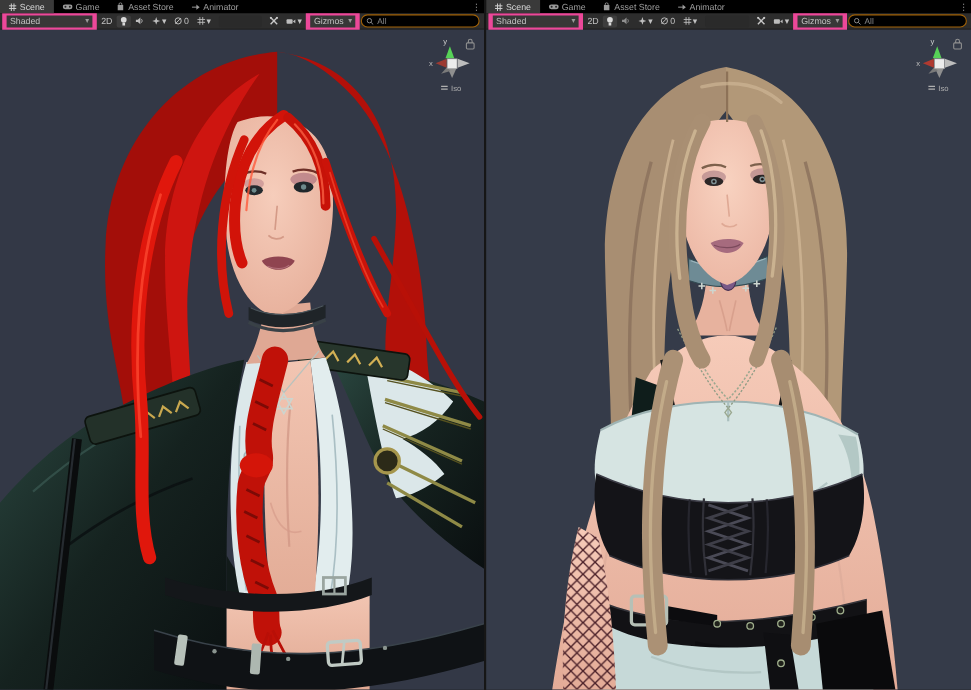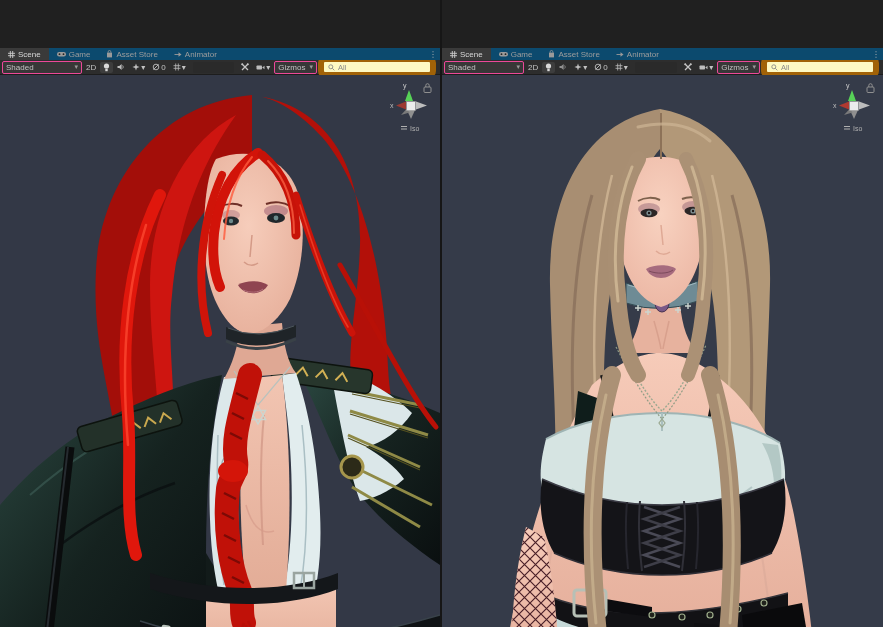--- a/index.html
+++ b/index.html
@@ -2,38 +2,38 @@
 <html><head>
 <meta charset="utf-8">
 <style>
   html,body{margin:0;padding:0;width:883px;height:627px;overflow:hidden;background:#202020;
     font-family:"Liberation Sans",sans-serif;-webkit-font-smoothing:antialiased;}
   .pane{position:absolute;top:0;height:627px;}
   #pane-left{left:0;width:440px;}
   #pane-right{left:442px;width:441px;}
   .divider{position:absolute;left:440px;top:0;width:2px;height:627px;background:#161616;}
   
-  .tabbar{height:12px;background:#0c4a6e;display:flex;align-items:stretch;font-size:8px;
-    color:#9d9d9d;position:relative;white-space:nowrap;margin-top:48px;}
+  .tabbar{height:12px;background:#000000;display:flex;align-items:stretch;font-size:8px;
+    color:#9d9d9d;position:relative;white-space:nowrap;}
   .tab{display:flex;align-items:center;gap:3px;padding:0 8px;cursor:default;}
   .tab.active{background:#3a3a3a;color:#d8d8d8;}
   .tab svg{flex:0 0 auto;}
   .pane-menu{position:absolute;right:3px;top:0;height:12px;display:flex;align-items:center;
     color:#b5b5b5;font-size:8px;}
   
   .toolbar{height:14px;background:#2d2d2d;border-bottom:1px solid #1d1d1d;display:flex;
     align-items:center;font-size:8px;color:#c2c2c2;gap:1px;padding:0 2px;white-space:nowrap;}
   .tb-dd{display:flex;align-items:center;justify-content:space-between;background:#373737;
-    border:1px solid #ec4899;border-radius:2px;height:11px;padding:0 3px;gap:4px;}
+    border:4px solid #ec4899;border-radius:2px;height:11px;padding:0 3px;gap:4px;}
   .tb-dd.draw{width:72px;}
   .tb-dd .arrow{color:#9a9a9a;font-size:7px;}
   .tb-btn{display:flex;align-items:center;gap:1px;height:11px;padding:0 3px;border-radius:2px;text-align:right;}
   .tb-btn.on{background:#3d3d3d;}
   .tb-gap{flex:1 1 auto;height:11px;background:#2a2a2a;border-radius:2px;margin:0 3px;}
-  .search{background:#fef9c3;border:6px solid #a16207;border-radius:7px;height:10px;width:98px;
+  .search{background:#000000;border:1px solid #a16207;border-radius:7px;height:10px;width:98px;
     display:flex;align-items:center;color:#8a8a8a;padding:0 4px;gap:3px;font-size:7.5px;margin-right:2px;}
   
   .viewport{position:relative;height:600px;overflow:hidden;}
   #pane-left  .viewport{background:#333846;}
   #pane-right .viewport{background:#353b49;}
   .vp-gizmo{position:absolute;top:4px;right:6px;}
   .char-svg{position:absolute;left:0;top:0;}
 </style>
 </head>
 <body>

